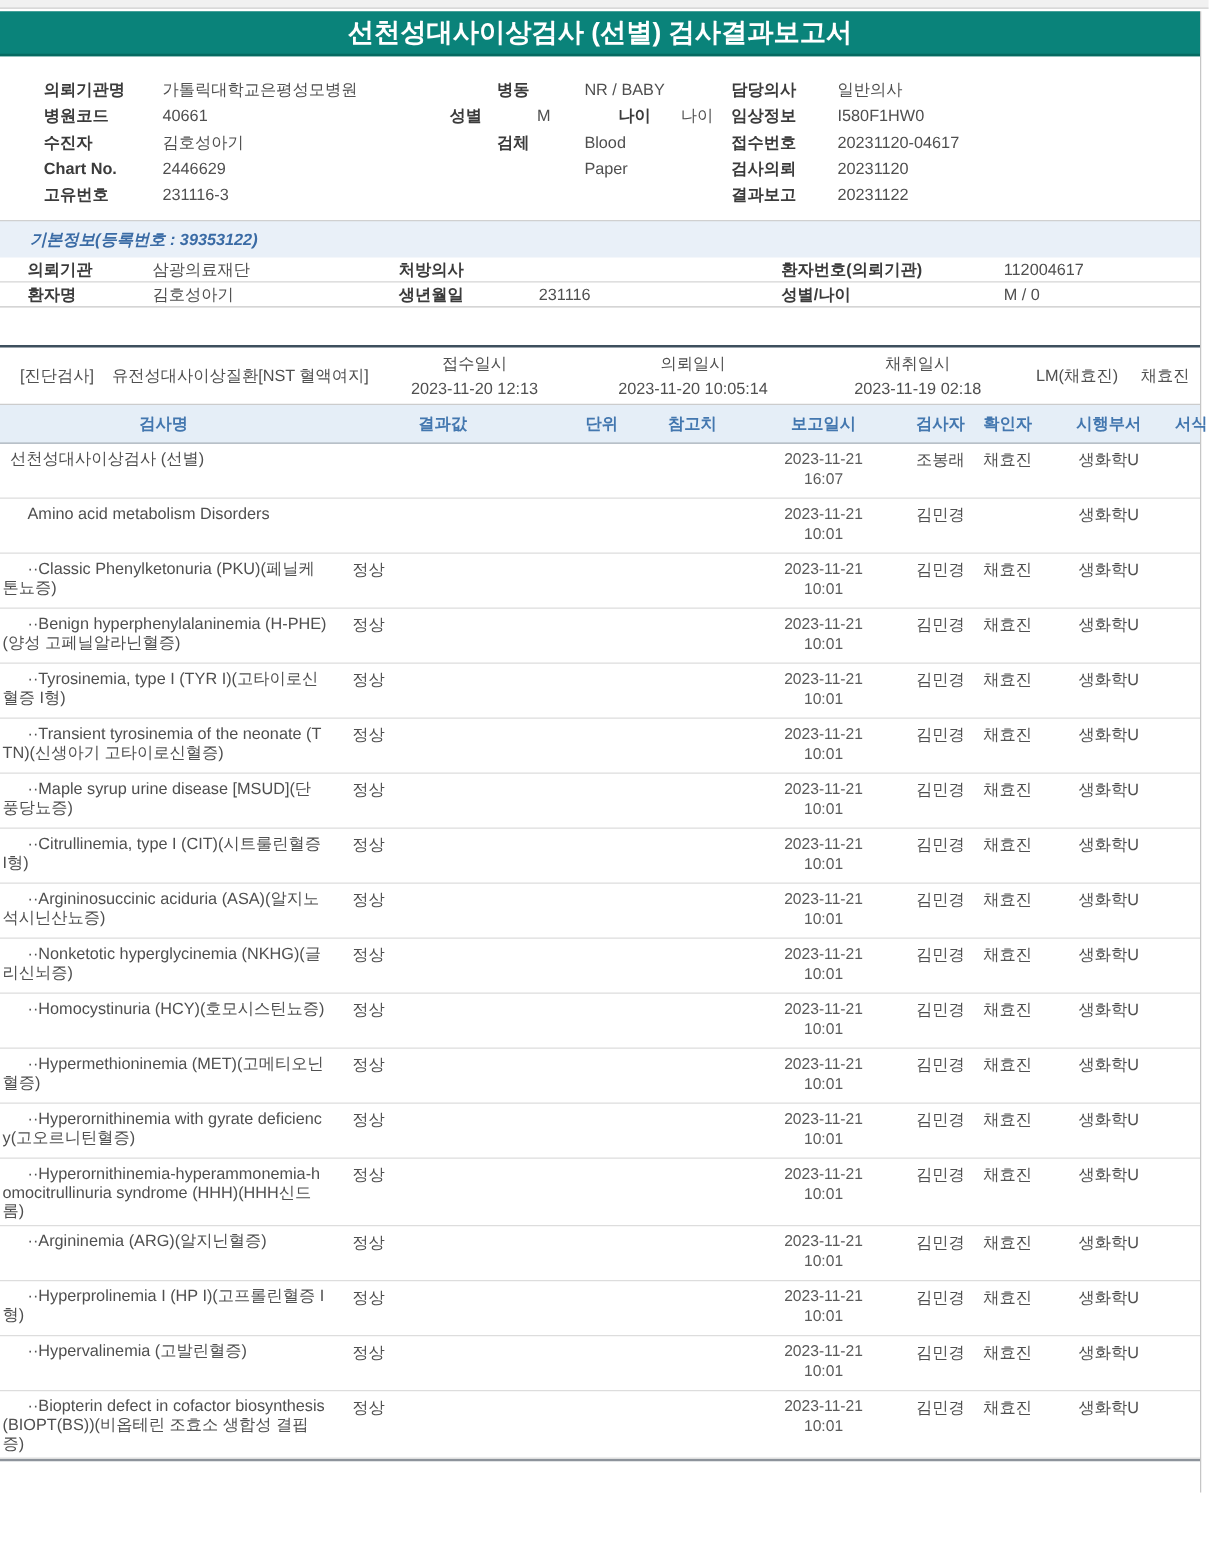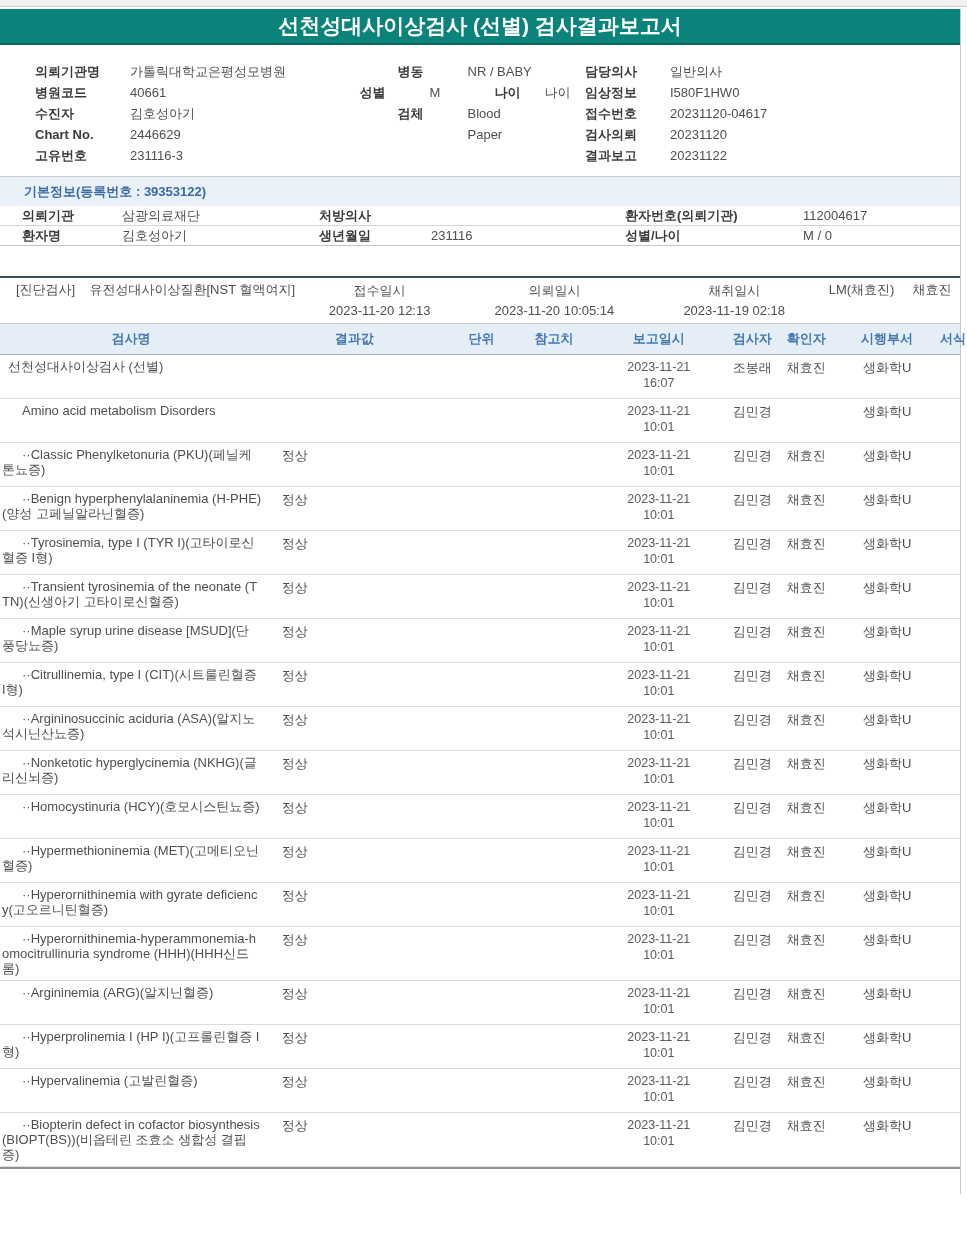--- a/index.html
+++ b/index.html
@@ -43,34 +43,34 @@
   #ph-col2 .ph-label{width:70px;}
   #ph-col3 .ph-label{width:85px;}
   .ph-value{color:var(--body-text);}
   #ph-col2 .ph-value.v1{width:65px;}
   #ph-col2 .ph-label.l2{width:50px;}
 
   
   .section-bar{
     height:30px;background:var(--section-header-bg);
     border-top:1px solid #d0d0d0;display:flex;align-items:center;padding-left:24px;
-    color:var(--section-header-text);font-weight:bold;font-size:13px;
+    color:var(--section-header-text);font-weight:bold;font-size:13px;font-style:italic;
   }
   .bi-row{
     display:grid;grid-template-columns:100px 197px 112px 194px 178px 1fr;
     padding-left:22px;height:20px;align-items:center;border-bottom:1px solid #d5d5d5;
   }
   .bi-row:last-child{border-bottom:1px solid #c7c7c7;}
   .bi-label{font-weight:bold;color:var(--label-text);}
   .bi-value{color:var(--body-text);}
 
   
   .exam-bar{
     margin-top:30px;border-top:2px solid #3d4f5d;border-bottom:1px solid #cccccc;
-    display:flex;min-height:45px;padding:3px 0;
+    display:flex;align-items:center;min-height:45px;padding:3px 0;
   }
   .ex-cat{width:85px;padding-left:16px;}
   .ex-name{width:215px;text-align:center;line-height:1.35;}
   .ex-time{text-align:center;line-height:1.5;}
   .ex-t1{width:160px;}
   .ex-t2{width:190px;}
   .ex-t3{width:170px;}
   .ex-sampler{width:85px;text-align:center;}
   .ex-sampler2{width:56px;text-align:center;}
 

